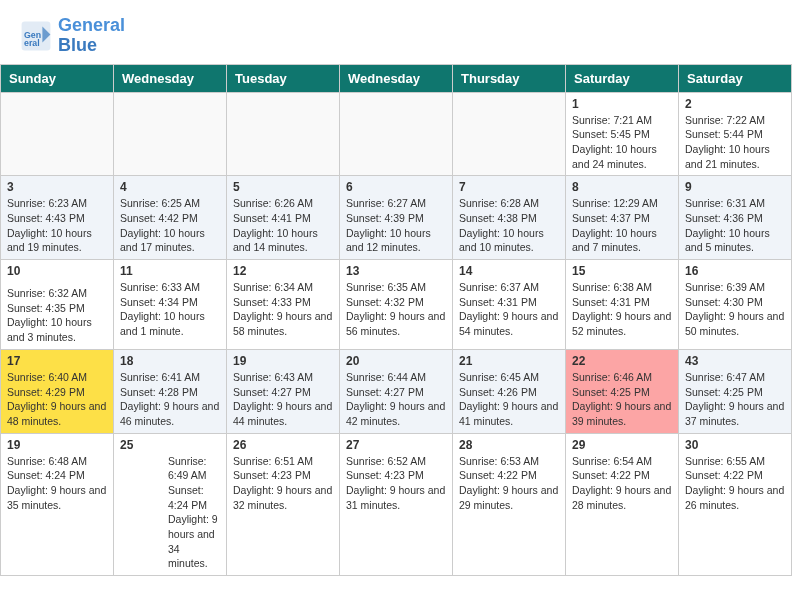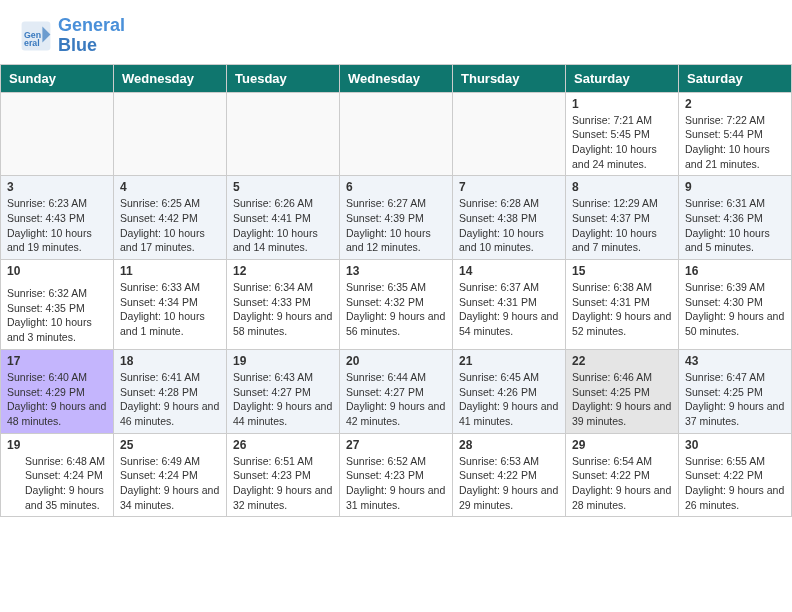--- a/index.html
+++ b/index.html
@@ -224,21 +224,21 @@
 Daylight: 9 hours and 52 minutes.</div>
         </td>
         <td>
           <div class="day-num">16</div>
           <div class="day-info" style="white-space: pre-line;">Sunrise: 6:39 AM
 Sunset: 4:30 PM
 Daylight: 9 hours and 50 minutes.</div>
         </td>
       </tr>
       <tr>
-        <td style="background: #c4b5fd;">
+        <td style="background: #fde047;">
           <div class="day-num">17</div>
           <div class="day-info" style="white-space: pre-line;">Sunrise: 6:40 AM
 Sunset: 4:29 PM
 Daylight: 9 hours and 48 minutes.</div>
         </td>
         <td style="background: rgb(240, 244, 249);">
           <div class="day-num">18</div>
           <div class="day-info" style="white-space: pre-line;">Sunrise: 6:41 AM
 Sunset: 4:28 PM
 Daylight: 9 hours and 46 minutes.</div>
@@ -254,43 +254,43 @@
           <div class="day-info" style="white-space: pre-line;">Sunrise: 6:44 AM
 Sunset: 4:27 PM
 Daylight: 9 hours and 42 minutes.</div>
         </td>
         <td style="background: rgb(240, 244, 249);">
           <div class="day-num">21</div>
           <div class="day-info" style="white-space: pre-line;">Sunrise: 6:45 AM
 Sunset: 4:26 PM
 Daylight: 9 hours and 41 minutes.</div>
         </td>
-        <td style="background: #e5e5e5; margin-left: 10px;">
+        <td style="background: #fca5a5; margin-left: 10px;">
           <div class="day-num">22</div>
           <div class="day-info" style="white-space: pre-line;">Sunrise: 6:46 AM
 Sunset: 4:25 PM
 Daylight: 9 hours and 39 minutes.</div>
         </td>
         <td style="background: rgb(240, 244, 249);">
           <div class="day-num">43</div>
           <div class="day-info" style="white-space: pre-line;">Sunrise: 6:47 AM
 Sunset: 4:25 PM
 Daylight: 9 hours and 37 minutes.</div>
         </td>
       </tr>
       <tr>
         <td>
           <div class="day-num">19</div>
-          <div class="day-info" style="white-space: pre-line; margin-left: 18px;">Sunrise: 6:48 AM
+          <div class="day-info" style="white-space: pre-line;">Sunrise: 6:48 AM
 Sunset: 4:24 PM
 Daylight: 9 hours and 35 minutes.</div>
         </td>
         <td>
           <div class="day-num">25</div>
-          <div class="day-info" style="white-space: pre-line;">Sunrise: 6:49 AM
+          <div class="day-info" style="white-space: pre-line; margin-left: 48px;">Sunrise: 6:49 AM
 Sunset: 4:24 PM
 Daylight: 9 hours and 34 minutes.</div>
         </td>
         <td>
           <div class="day-num">26</div>
           <div class="day-info" style="white-space: pre-line;">Sunrise: 6:51 AM
 Sunset: 4:23 PM
 Daylight: 9 hours and 32 minutes.</div>
         </td>
         <td>

